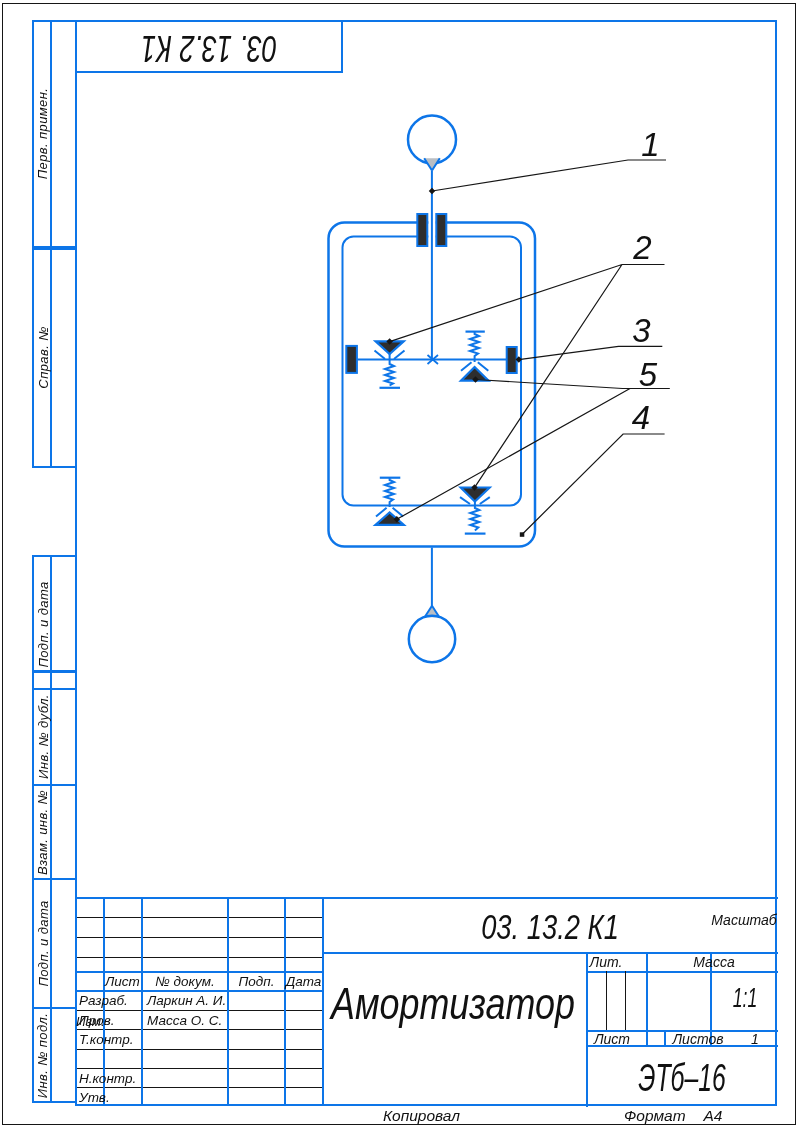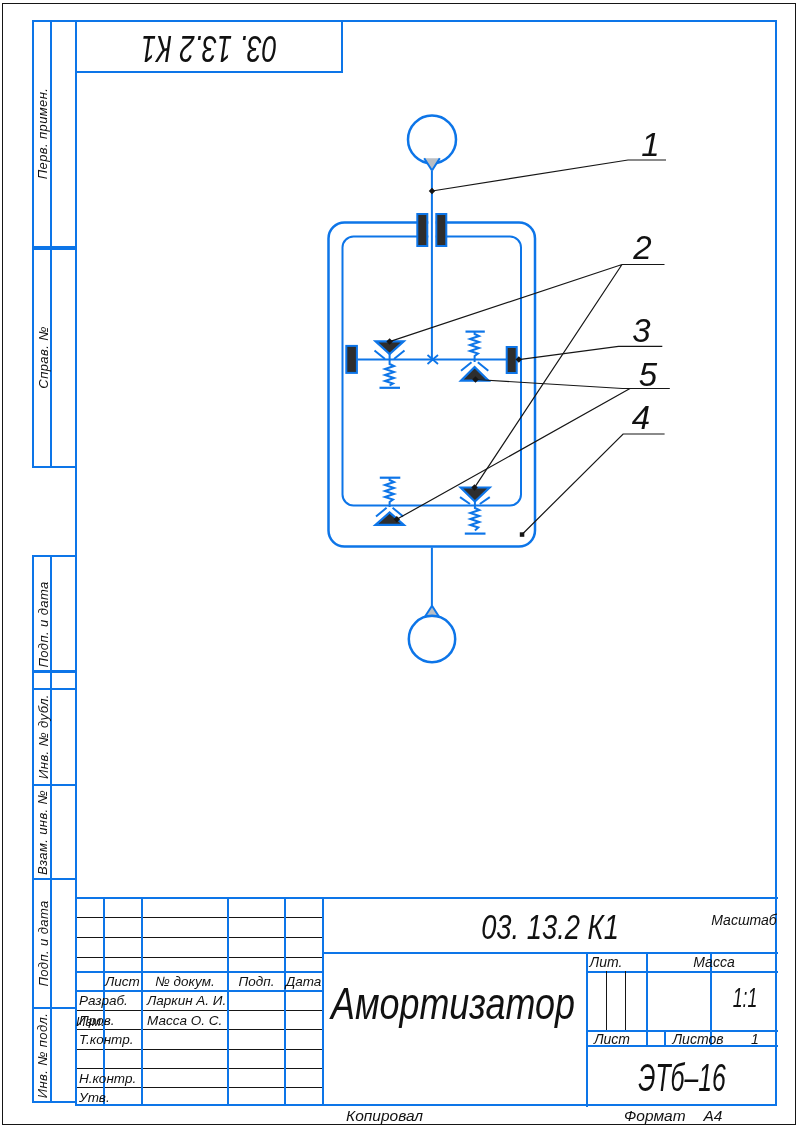--- a/index.html
+++ b/index.html
@@ -262,19 +262,19 @@
 
 <div class="t" style="left:586px;top:1031px;width:52px;text-align:center;font-size:14px;">Лист</div>
 
 <div class="t" style="left:664px;top:1031px;width:68px;text-align:center;font-size:14px;">Листов</div>
 
 <div class="t" style="left:745px;top:1031px;width:20px;text-align:center;font-size:14px;">1</div>
 
 <div class="t" style="left:586px;top:1057px;width:192px;text-align:center;font-size:38px;transform:scaleX(0.651);transform-origin:center top;">ЭТб–16</div>
 </div>
 
-<div class="t" style="left:346px;top:1106.5px;width:100px;text-align:left;font-size:15.5px;">Копировал</div>
+<div class="t" style="left:360px;top:1106.5px;width:100px;text-align:right;font-size:15.5px;">Копировал</div>
 
 <div class="t" style="left:624px;top:1106.5px;width:60px;text-align:center;font-size:15.5px;">Формат</div>
 
 <div class="t" style="left:701px;top:1106.5px;width:24px;text-align:center;font-size:15.5px;">А4</div>
 
 </div>
 
 </body></html>

